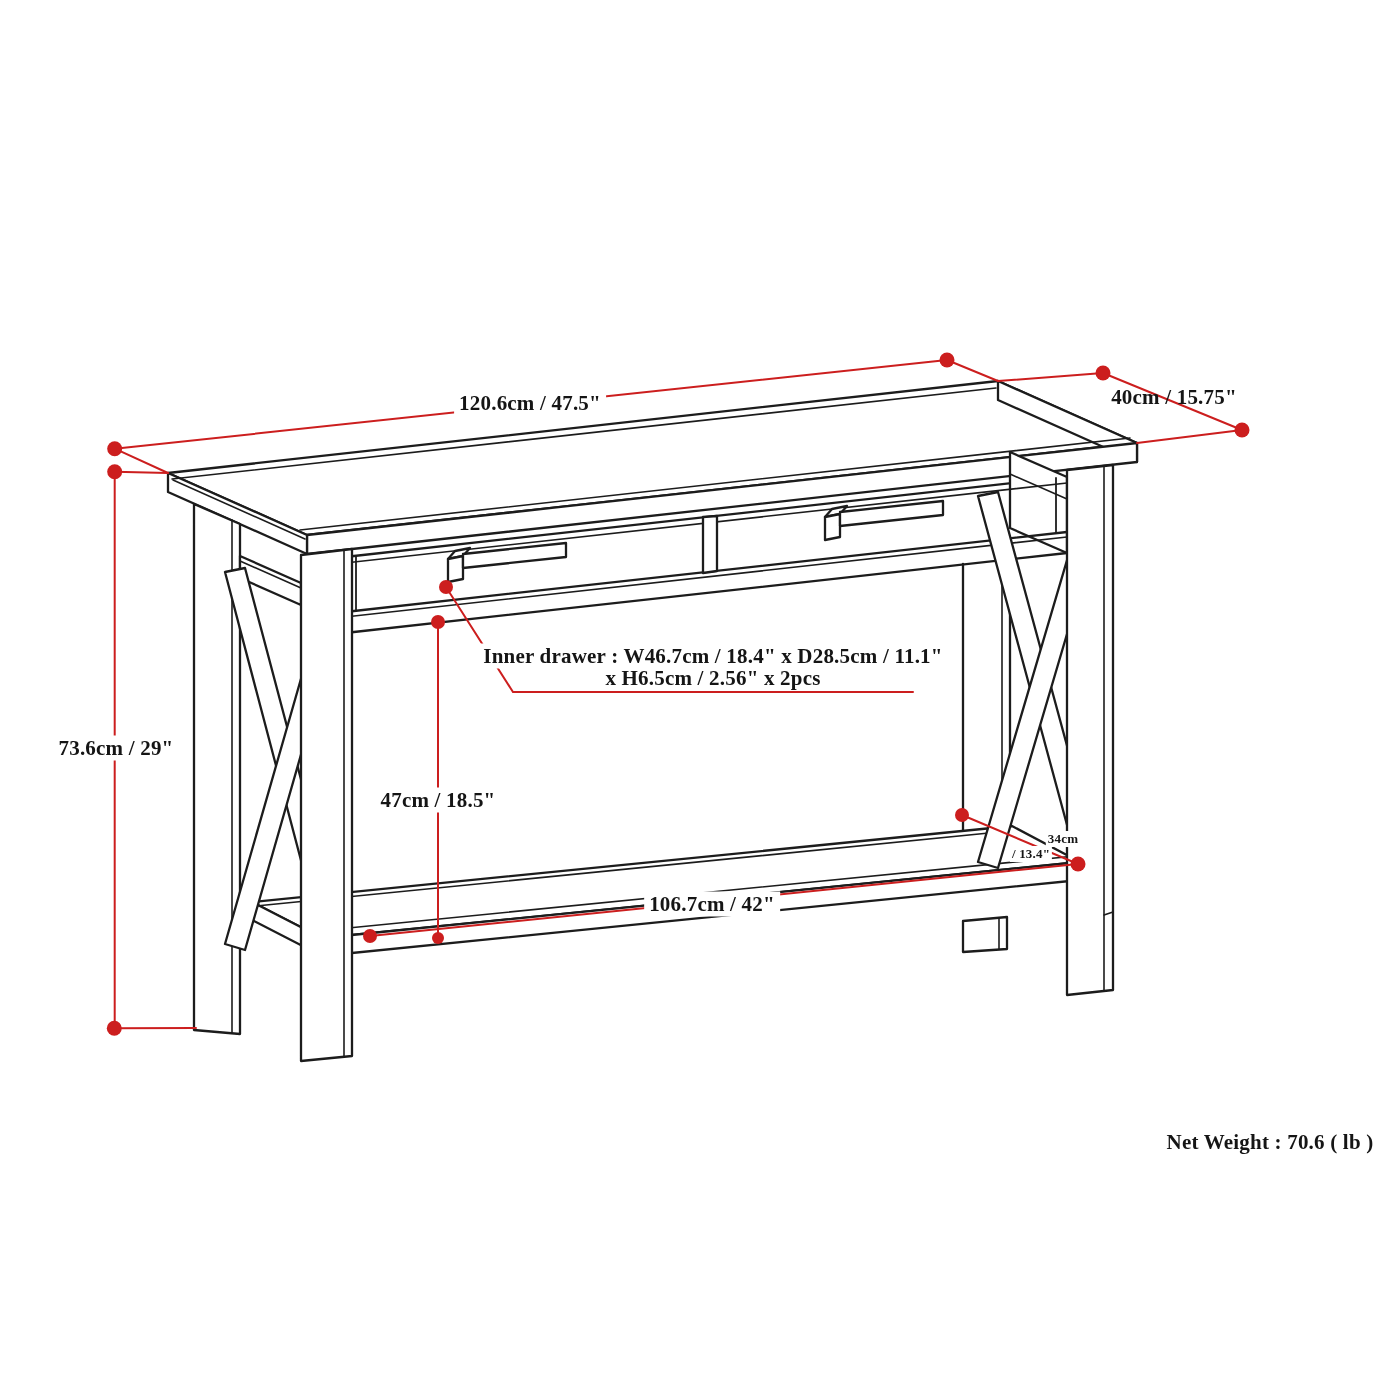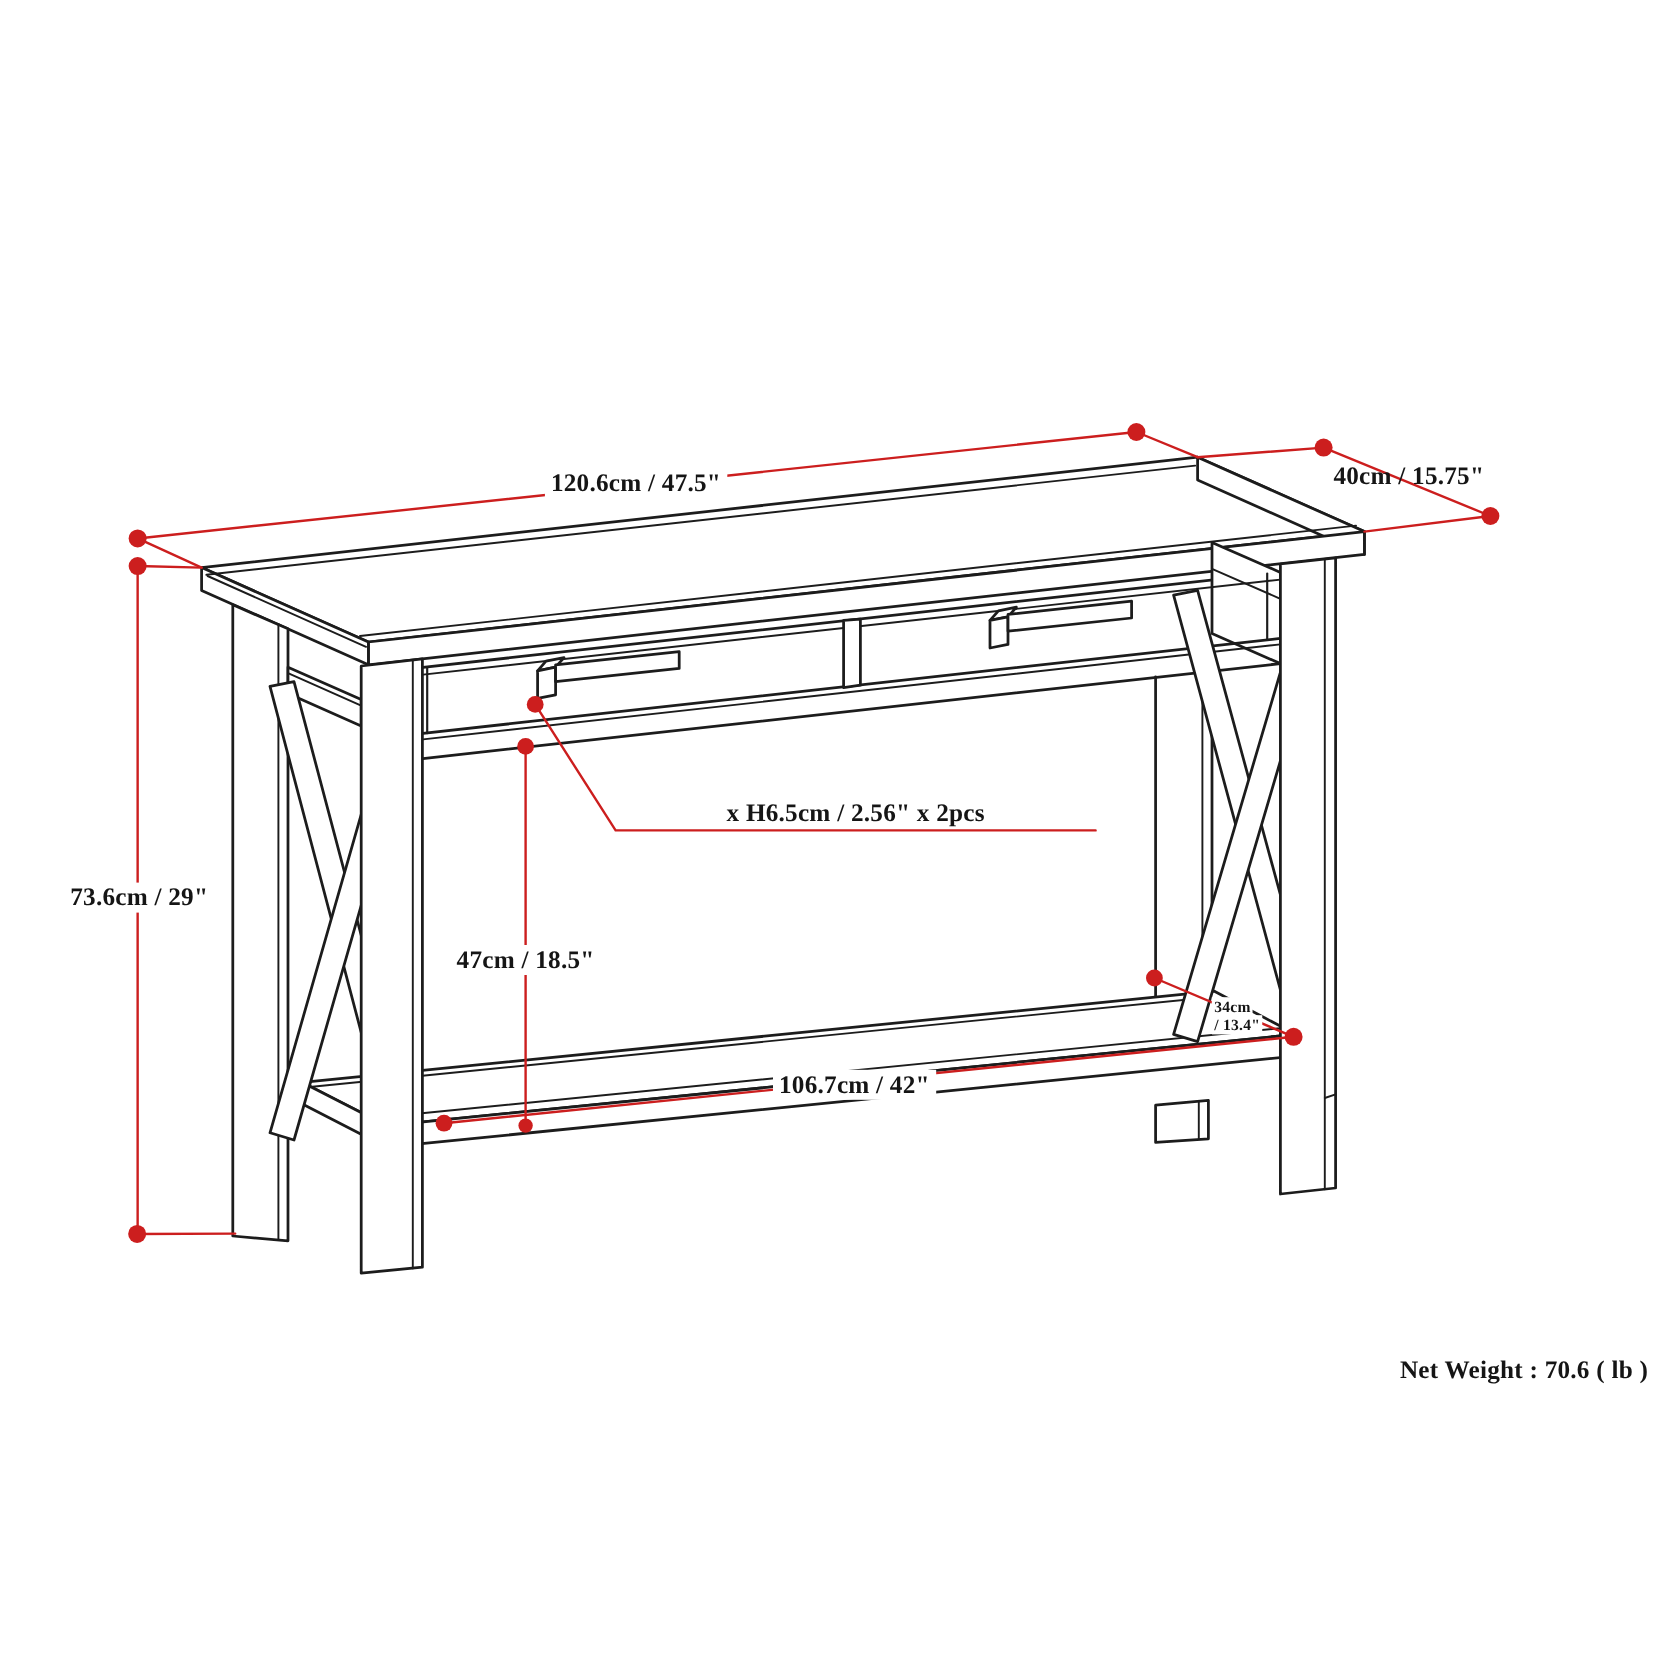--- a/index.html
+++ b/index.html
@@ -160,25 +160,26 @@
       </g>
     </g>
   </svg>
 
   <div class="label" style="left:530px;  top:403px;">120.6cm / 47.5"</div>
 
   <div class="label nobg" style="left:1174px; top:397px;">40cm / 15.75"</div>
 
   <div class="label" style="left:116px;  top:748px;">73.6cm / 29"</div>
 
+  <div class="label" style="left:713px;  top:656px;">Inner drawer  : W46.7cm / 18.4" x D28.5cm / 11.1"</div>
 
   <div class="label" style="left:713px;  top:678px;">x H6.5cm / 2.56" x 2pcs</div>
 
   <div class="label" style="left:438px;  top:800px;">47cm / 18.5"</div>
 
-  <div class="label small" style="left:1027px; top:839px;">34cm</div>
+  <div class="label small" style="left:1063px; top:839px;">34cm</div>
 
   <div class="label small" style="left:1031px; top:854px;">/ 13.4"</div>
 
   <div class="label" style="left:712px;  top:904px;">106.7cm / 42"</div>
 
   <div class="label nobg" style="left:1270px; top:1142px;">Net Weight : 70.6 ( lb )</div>
 </div>
 
 </body></html>

